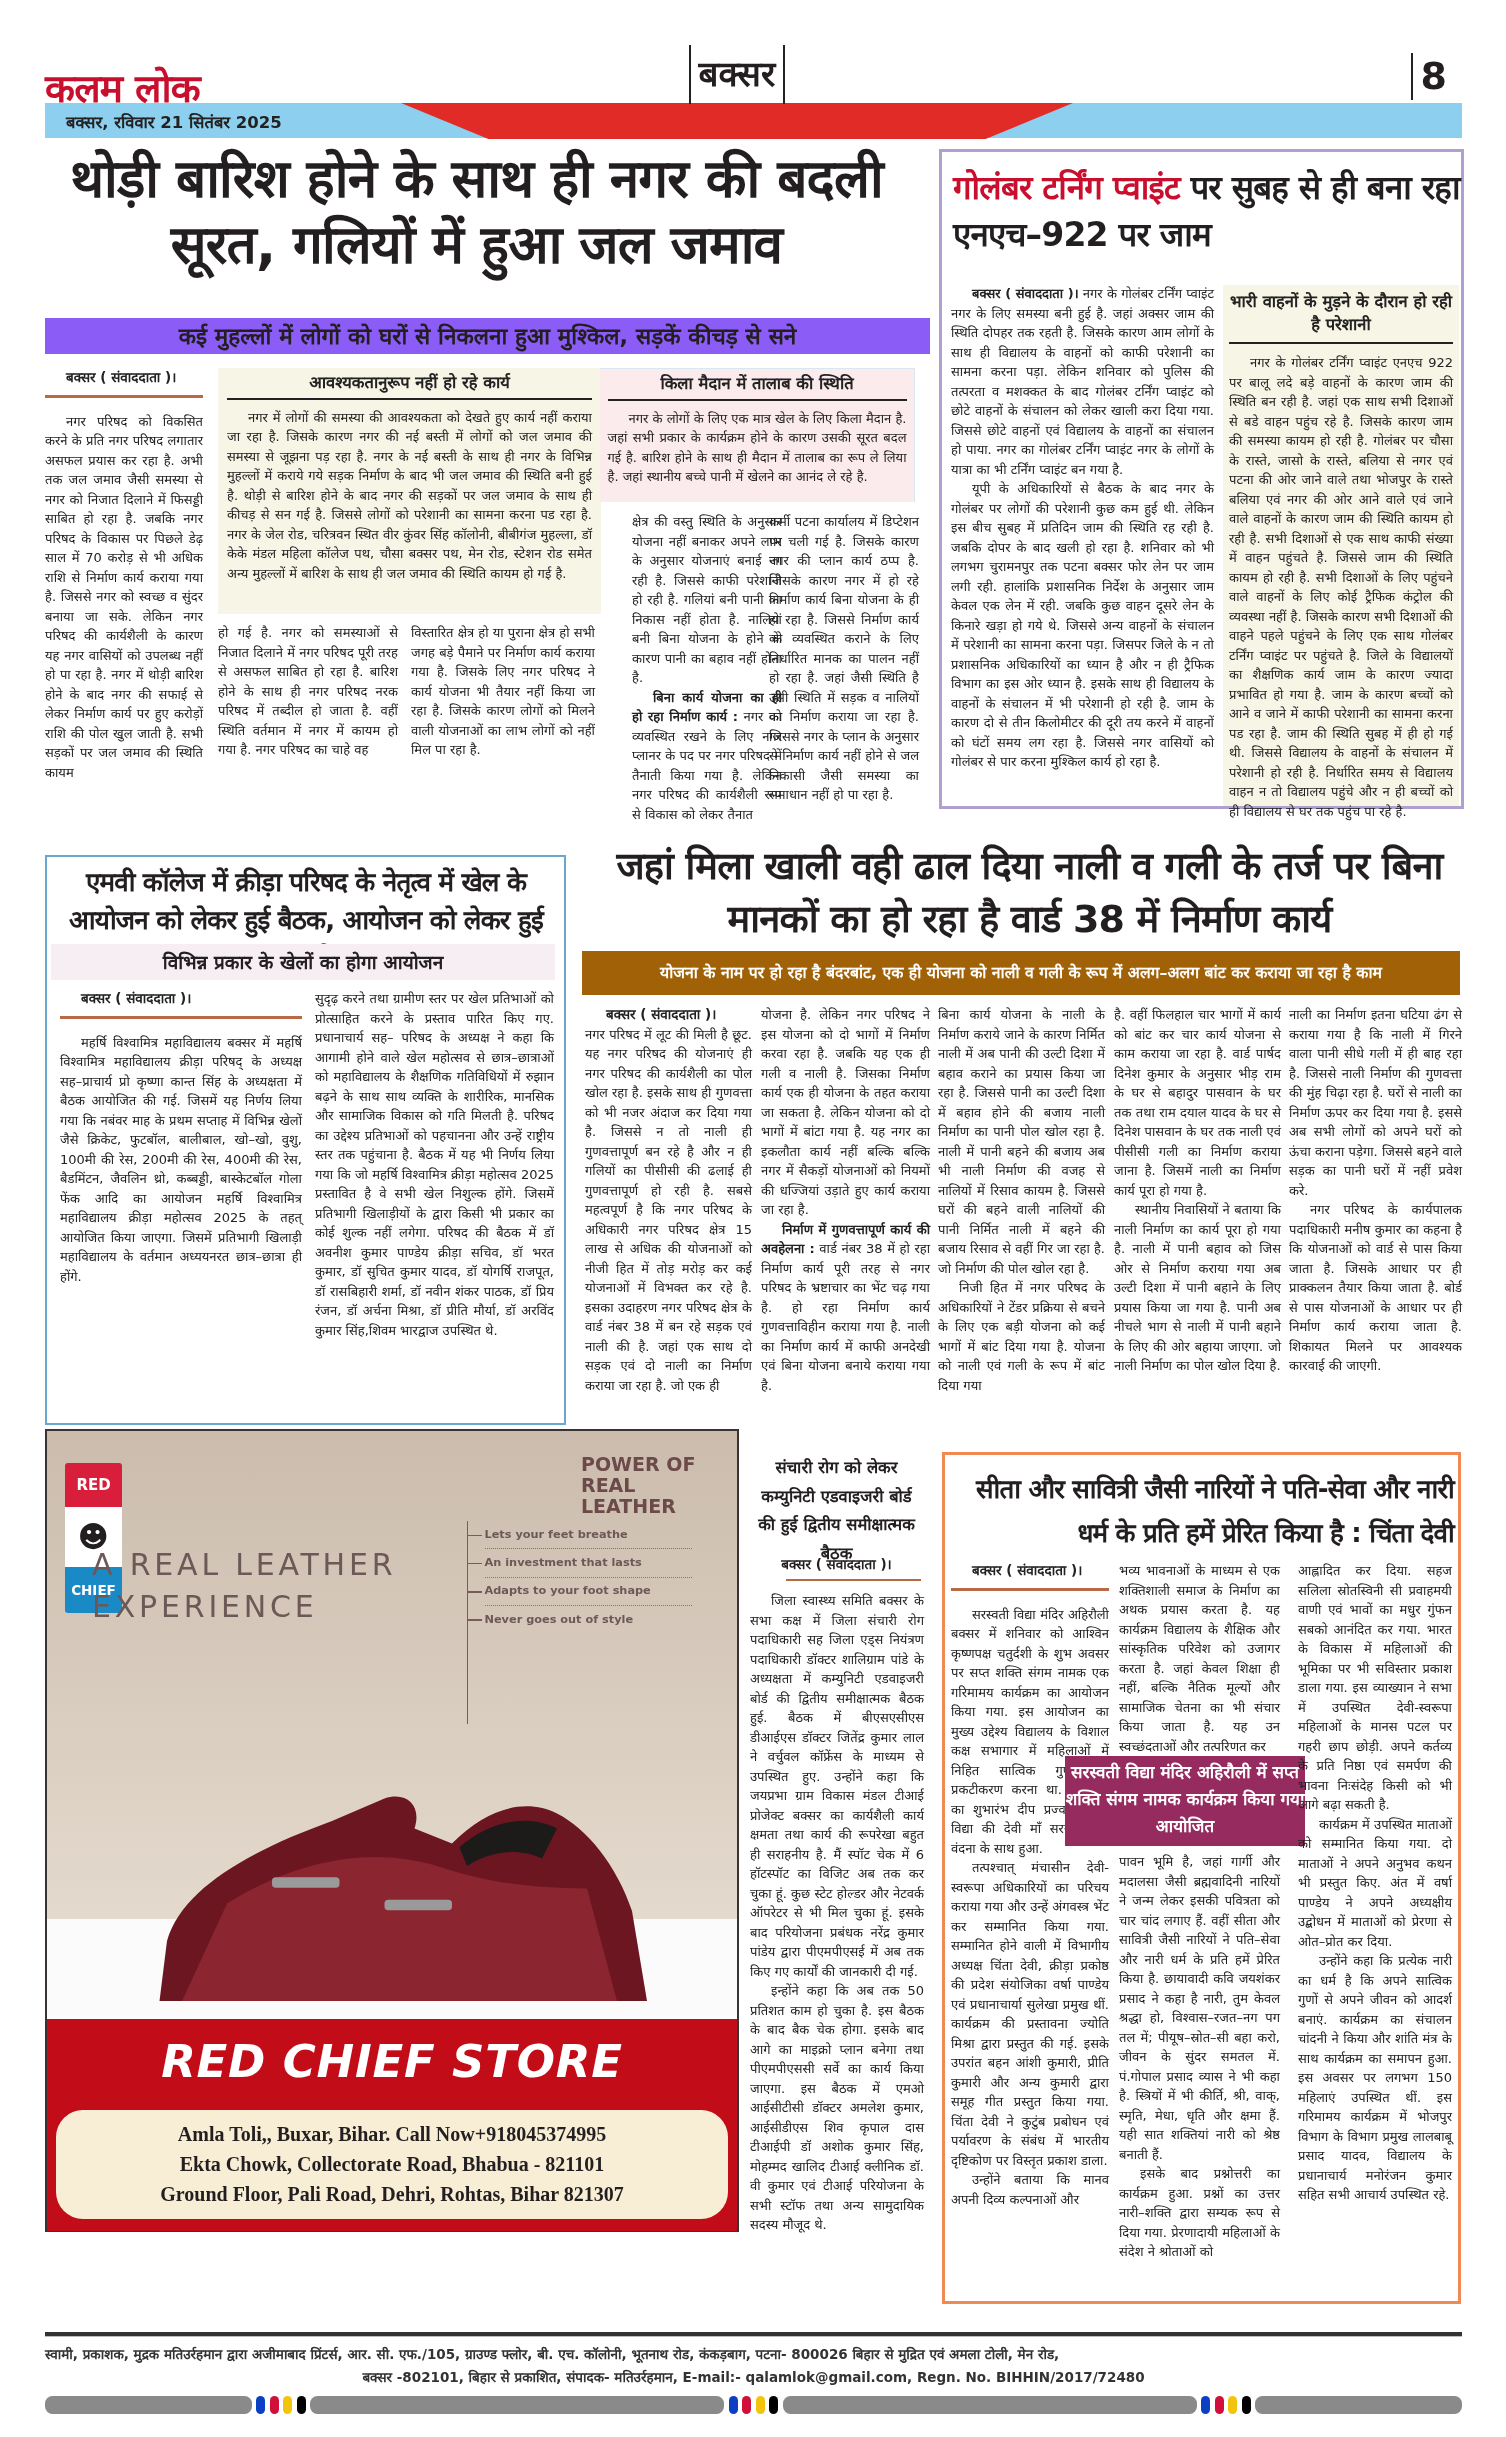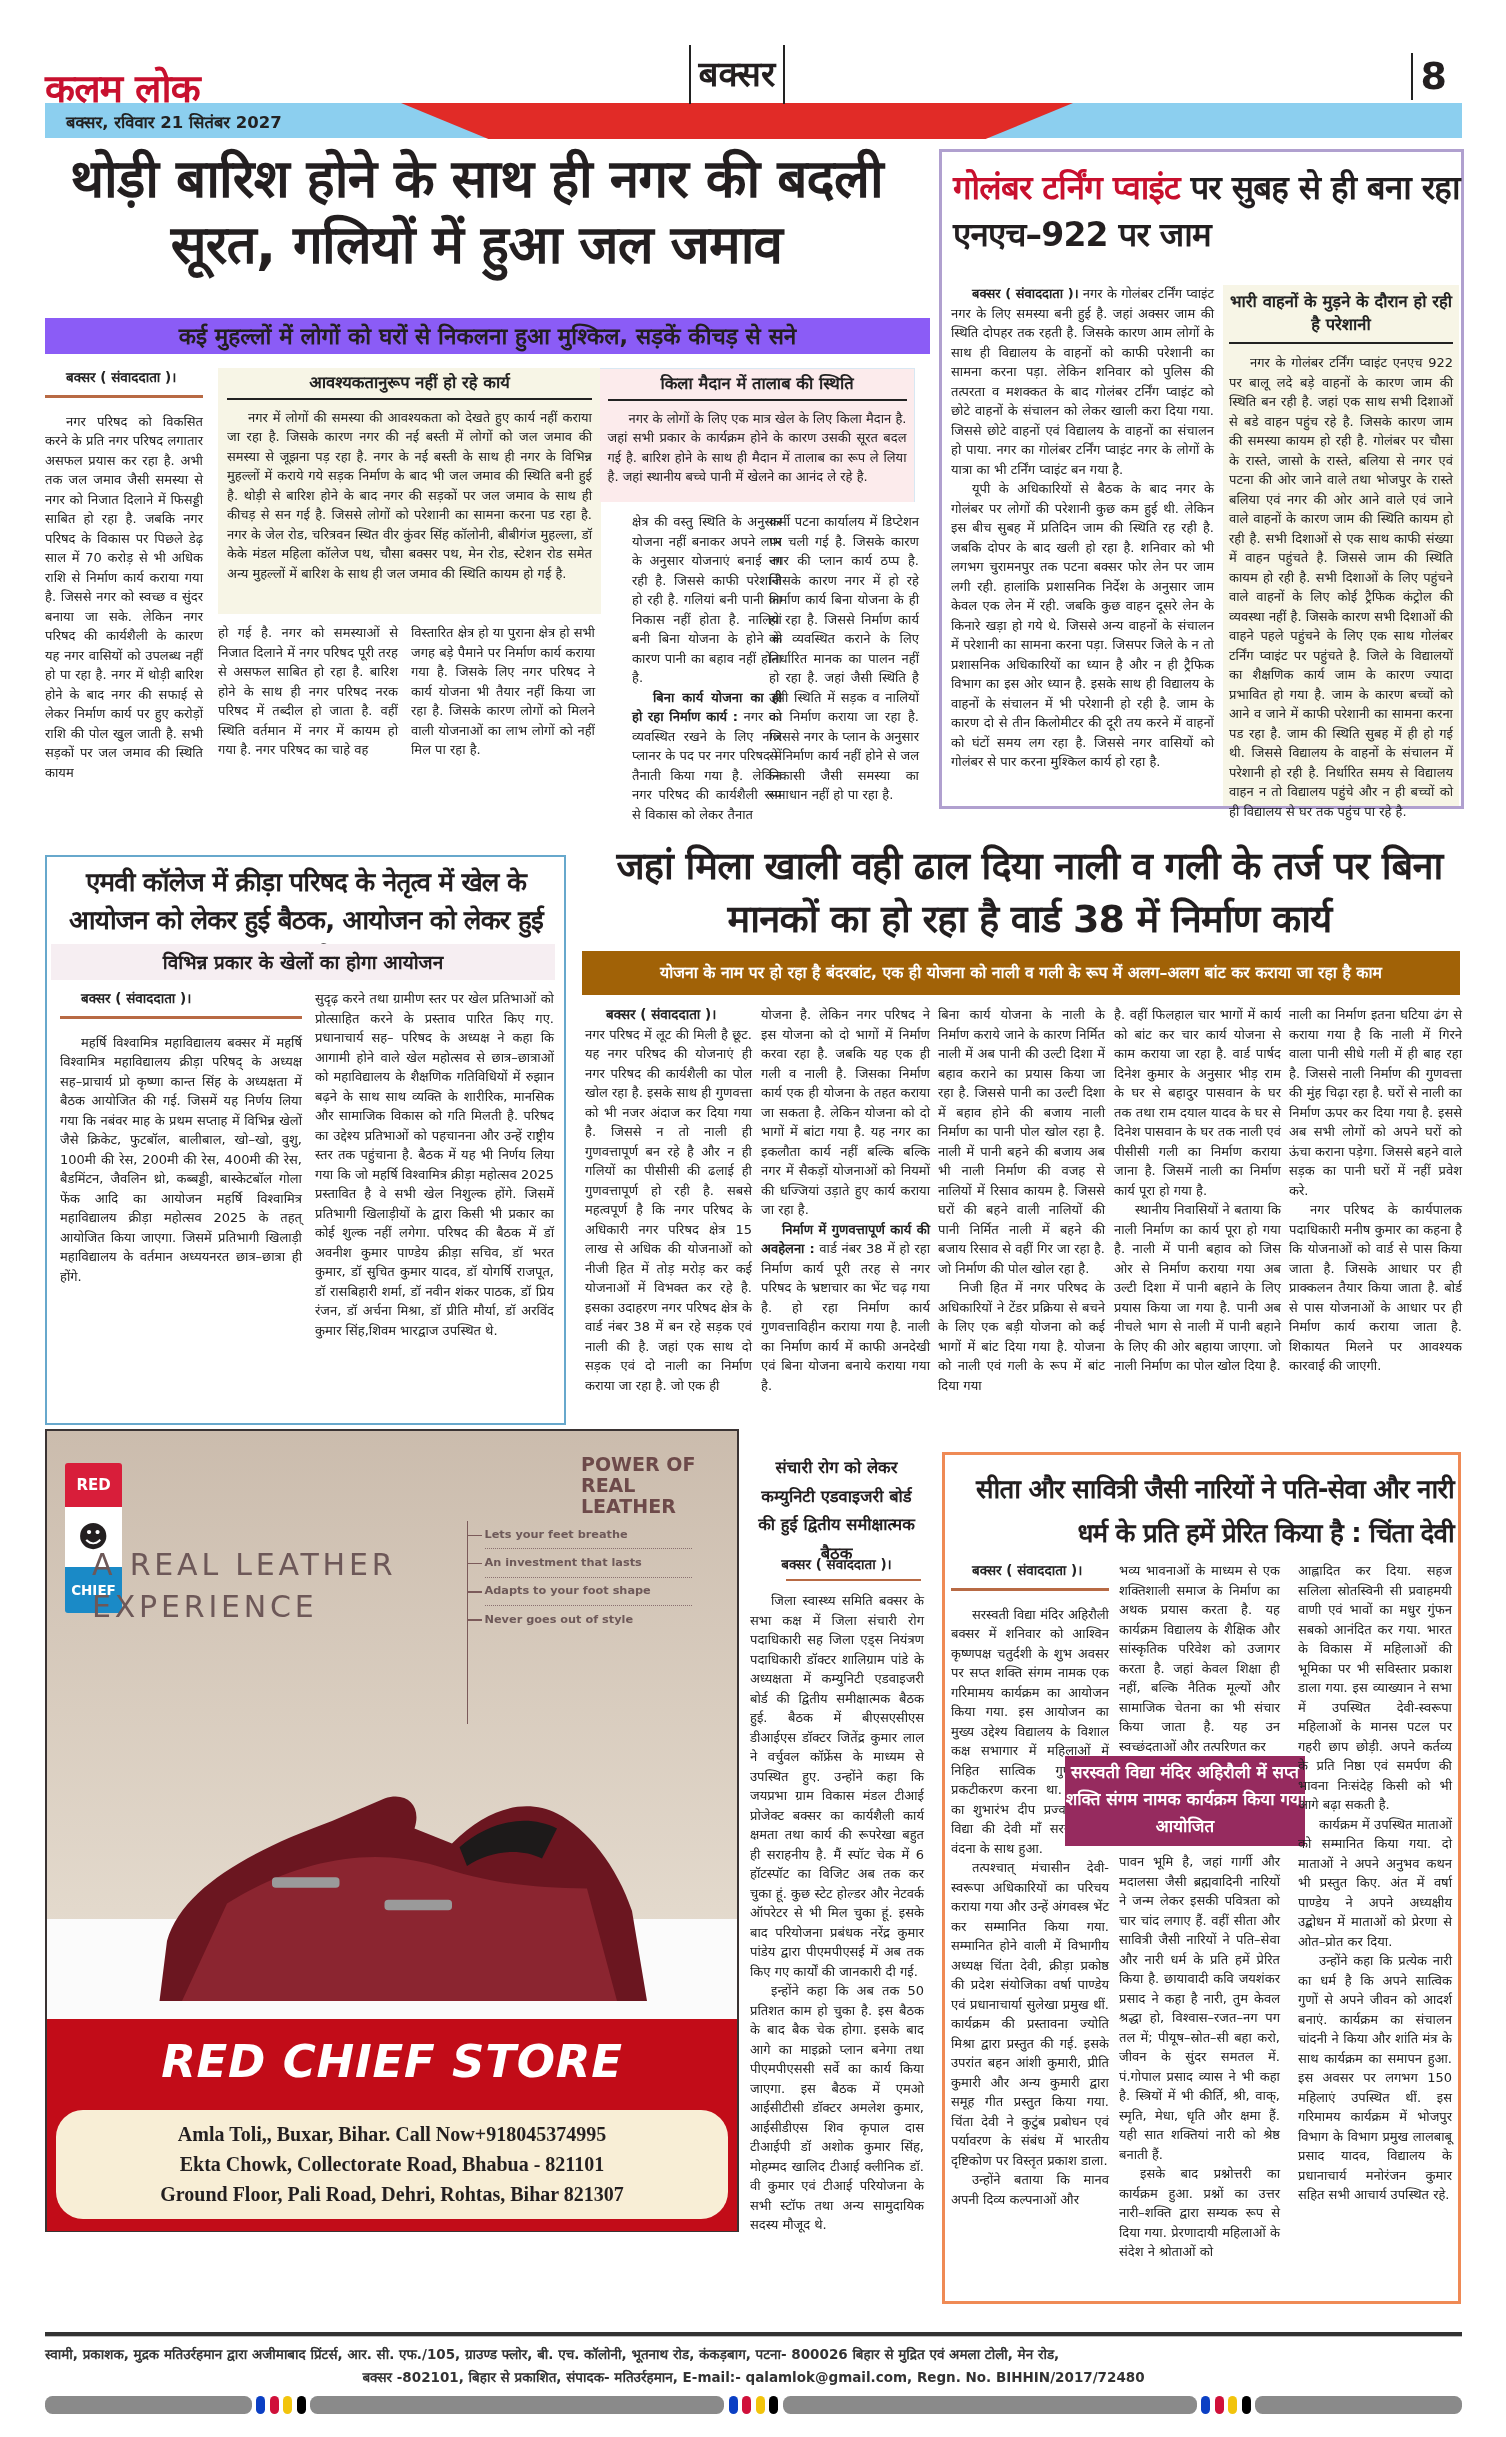--- a/index.html
+++ b/index.html
@@ -88,21 +88,21 @@
 .dot{width:9px;height:18px;border-radius:4.5px}
 </style>
 </head>
 <body>
 
 <div class="abs" id="band"></div>
 <div class="abs" id="band-red"></div>
 <div class="abs" id="brand">कलम लोक</div>
 <div class="abs" id="section">बक्सर</div>
 <div class="abs" id="pageno">8</div>
-<div class="abs" id="dateline">बक्सर, रविवार 21 सितंबर 2027</div>
+<div class="abs" id="dateline">बक्सर, रविवार 21 सितंबर 2025</div>
 
 <div class="abs" id="lead-head">थोड़ी बारिश होने के साथ ही नगर की बदली सूरत, गलियों में हुआ जल जमाव</div>
 <div class="abs" id="lead-strap">कई मुहल्लों में लोगों को घरों से निकलना हुआ मुश्किल, सड़कें कीचड़ से सने</div>
 <div class="abs col" id="lead-c1">
   <div class="byline">बक्सर ( संवाददाता )।</div>
   <div class="rule-or"></div>
   <p>नगर परिषद को विकसित करने के प्रति नगर परिषद लगातार असफल प्रयास कर रहा है. अभी तक जल जमाव जैसी समस्या से नगर को निजात दिलाने में फिसड्डी साबित हो रहा है. जबकि नगर परिषद के विकास पर पिछले डेढ़ साल में 70 करोड़ से भी अधिक राशि से निर्माण कार्य कराया गया है. जिससे नगर को स्वच्छ व सुंदर बनाया जा सके. लेकिन नगर परिषद की कार्यशैली के कारण यह नगर वासियों को उपलब्ध नहीं हो पा रहा है. नगर में थोड़ी बारिश होने के बाद नगर की सफाई से लेकर निर्माण कार्य पर हुए करोड़ों राशि की पोल खुल जाती है. सभी सड़कों पर जल जमाव की स्थिति कायम</p>
 </div>
 <div class="abs col" id="lead-box1">
   <div class="box-sub">आवश्यकतानुरूप नहीं हो रहे कार्य</div>

